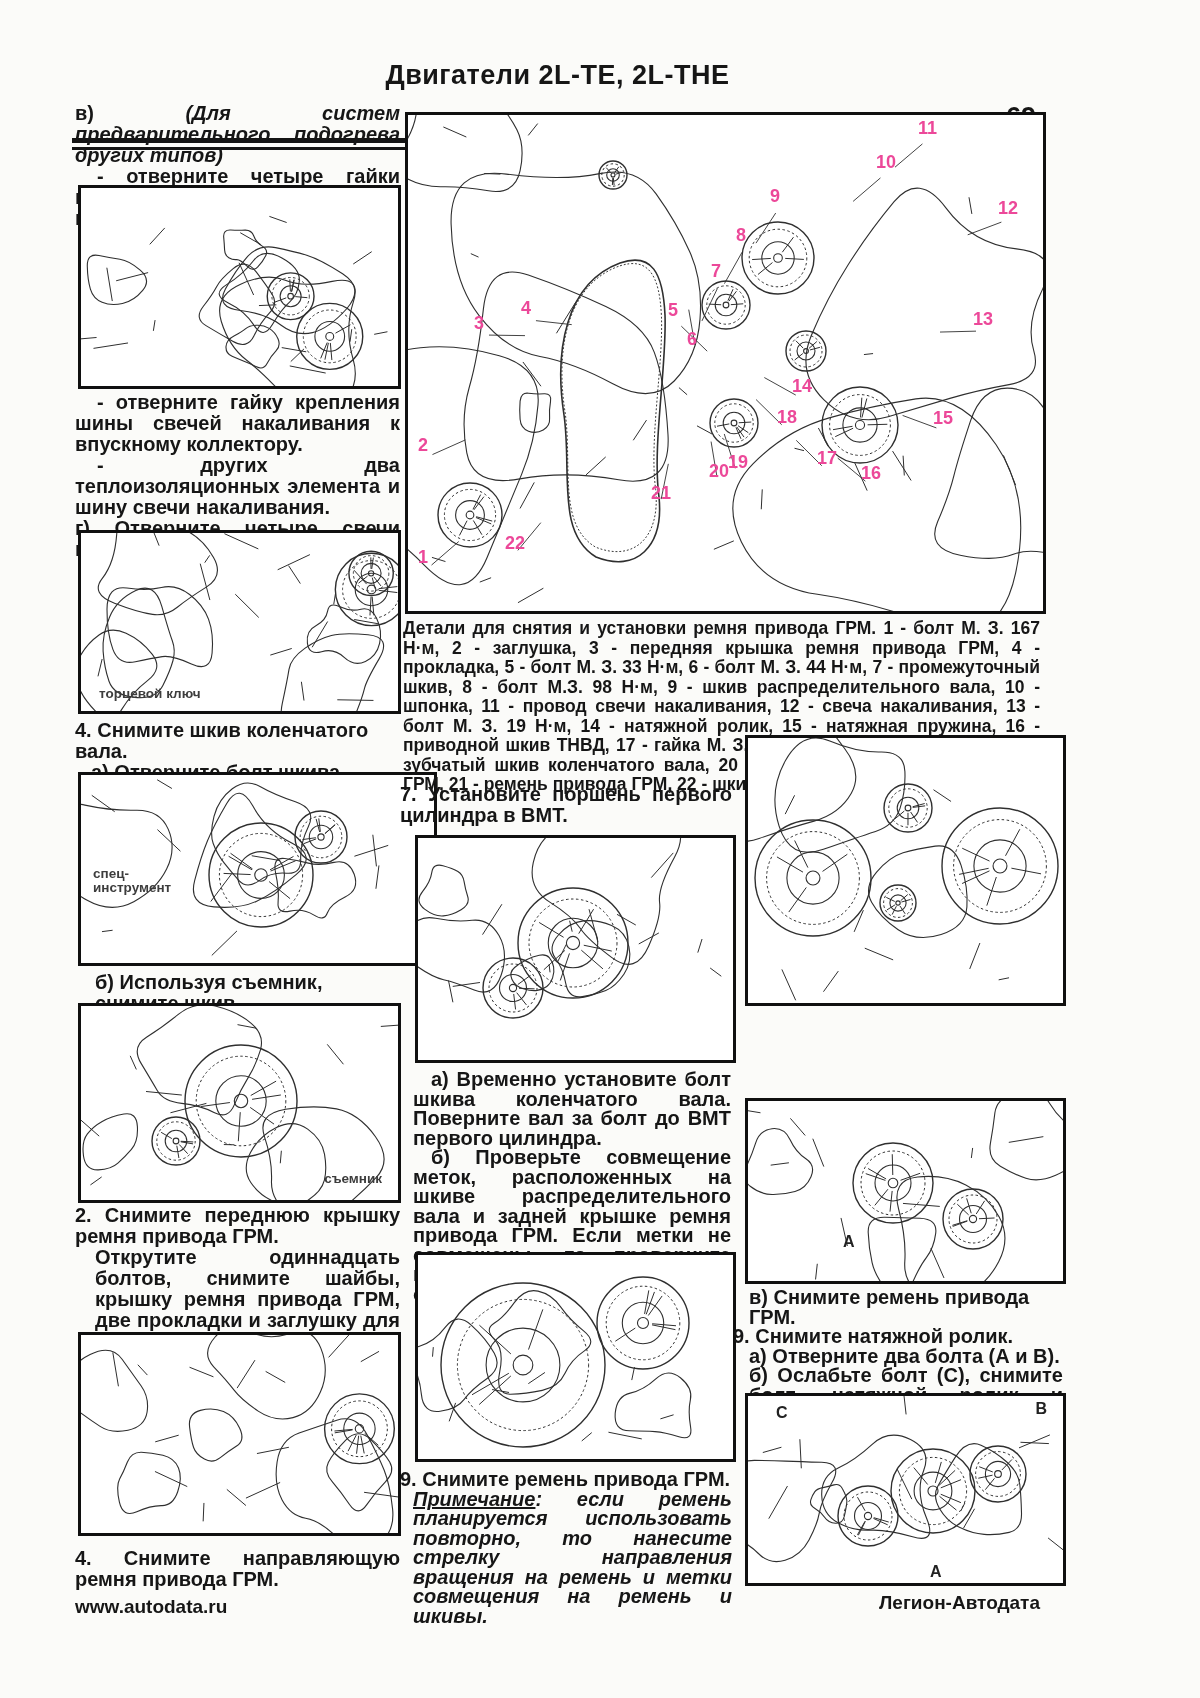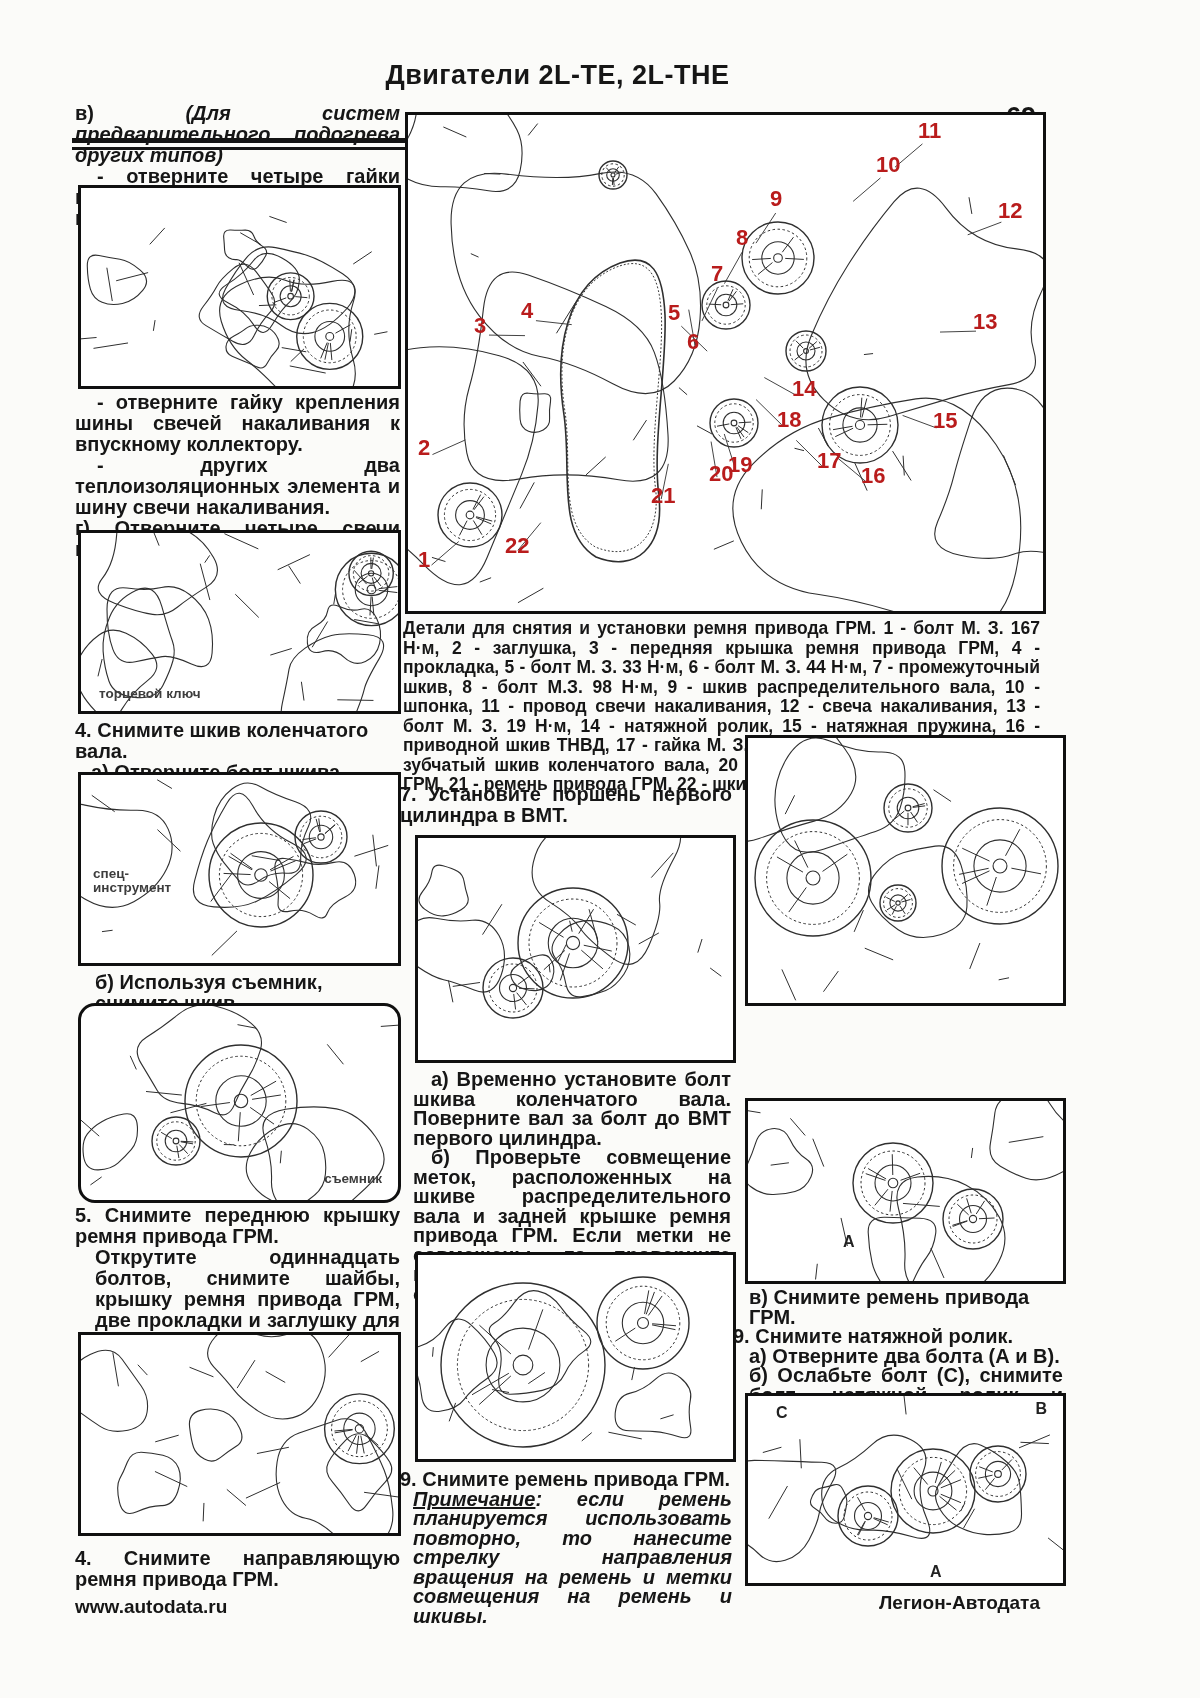--- a/index.html
+++ b/index.html
@@ -20,21 +20,21 @@
   .pl16{padding-left:16px;}
   .pl20{padding-left:20px;}
   .it{font-style:italic;}
   .und{text-decoration:underline;}
   .caption{font-size:17.5px;font-weight:bold;line-height:19.5px;text-align:justify;}
   .fig{position:absolute;border:3px solid #101010;background:#ffffff;}
   .fig svg{position:absolute;left:0;top:0;z-index:1;}
   .fig-label{position:absolute;z-index:2;font-size:13.5px;font-weight:600;color:#3d3d3d;line-height:14px;}
   .letter-label{position:absolute;z-index:2;font-size:16px;font-weight:bold;color:#222;}
   .callout-layer{position:absolute;left:0;top:0;right:0;bottom:0;z-index:2;}
-  .callout{position:absolute;font-size:22px;font-weight:bold;color:#b91c1c;}
+  .callout{position:absolute;font-size:18px;font-weight:bold;color:#ec4899;}
   .footer{font-size:19px;font-weight:bold;}
 </style>
 </head>
 <body>
 
 <div class="page">
 
   <div class="abs title" style="left:0;top:60px;width:1115px;text-align:center;">Двигатели 2L-TE, 2L-THE</div>
   <div class="abs pageno" style="left:1000px;top:60px;width:42px;text-align:center;margin-top:42px;">69</div>
   <div class="abs rule" style="left:72px;top:138px;width:970px;"></div>
@@ -137,21 +137,21 @@
         <line x1="223.00869556237822" y1="167.54620178280976" x2="220.3872825518361" y2="148.77971037132045" stroke="#2f2f2f" stroke-width="1"></line>
         <line x1="254.5397938774338" y1="60.174899475811884" x2="252.74092943381086" y2="71.28906336382124" stroke="#2f2f2f" stroke-width="1"></line>
       </svg>
     </div>
 
   <div class="abs txt" style="left:75px;top:720px;width:325px;">
     <p>4. Снимите шкив коленчатого вала.</p>
     <p class="pl16">а) Отверните болт шкива.</p>
   </div>
 
-  <div class="fig" style="left:78px;top:772px;width:317px;height:188px;">
+  <div class="fig" style="left:78px;top:772px;width:317px;height:188px;padding-left:36px;">
     <span class="fig-label" style="left:12px;top:92px;width:78px;">спец- инструмент</span>
   <svg viewBox="0 0 317 188" width="317" height="188">
         <path d="M 87.2 54.1 Q 95.7 73.6 85.6 94.1 Q 75.5 114.6 52.8 126.7 Q 30.1 138.8 5.7 125.0 Q -18.8 111.2 -23.5 92.4 Q -28.2 73.6 -25.3 49.0 Q -22.3 24.4 3.9 30.1 Q 30.1 35.8 54.4 35.2 Q 78.8 34.5 87.2 54.1 Z" fill="none" stroke="#2f2f2f" stroke-width="1.1"></path>
         <path d="M 273.2 99.3 Q 278.7 114.9 264.1 122.0 Q 249.4 129.1 246.3 138.0 Q 243.2 146.8 232.6 139.9 Q 222.1 133.1 209.0 136.1 Q 195.9 139.0 197.1 127.0 Q 198.2 114.9 194.7 98.4 Q 191.1 81.8 203.8 83.5 Q 216.4 85.2 227.3 88.1 Q 238.2 90.9 252.9 87.4 Q 267.6 83.8 273.2 99.3 Z" fill="none" stroke="#2f2f2f" stroke-width="1.1"></path>
         <path d="M 211.2 68.2 Q 237.2 81.0 215.1 99.6 Q 192.9 118.3 175.7 126.2 Q 158.5 134.1 132.9 131.9 Q 107.2 129.6 113.7 105.3 Q 120.1 81.0 126.5 65.7 Q 132.9 50.3 145.7 28.5 Q 158.5 6.8 171.9 31.1 Q 185.2 55.3 211.2 68.2 Z" fill="none" stroke="#2f2f2f" stroke-width="1.1"></path>
         <path d="M 227.4 51.4 Q 219.1 68.6 219.7 84.1 Q 220.3 99.6 205.3 98.2 Q 190.3 96.9 178.2 105.6 Q 166.1 114.4 158.0 105.6 Q 149.9 96.7 142.9 87.7 Q 135.9 78.6 132.2 68.5 Q 128.6 58.4 133.0 41.3 Q 137.5 24.2 151.3 13.8 Q 165.1 3.4 179.0 11.5 Q 192.9 19.5 214.4 26.8 Q 235.8 34.2 227.4 51.4 Z" fill="none" stroke="#2f2f2f" stroke-width="1.1"></path>
         <circle cx="180" cy="100" r="52" fill="none" stroke="#2f2f2f" stroke-width="1.4"></circle>
         <circle cx="180" cy="100" r="41.6" fill="none" stroke="#2f2f2f" stroke-width="1" stroke-dasharray="2.5 2.5"></circle>
         <circle cx="180" cy="100" r="23.400000000000002" fill="none" stroke="#2f2f2f" stroke-width="1.1"></circle>
         <circle cx="180" cy="100" r="6.24" fill="none" stroke="#2f2f2f" stroke-width="1.1"></circle>
@@ -181,21 +181,21 @@
         <line x1="295.4339188522975" y1="91.38340905810092" x2="291.81254772101977" y2="59.74188397427805" stroke="#2f2f2f" stroke-width="1"></line>
         <line x1="155.96185933143073" y1="155.9229703377215" x2="130.79553553084506" y2="180.41916848799167" stroke="#2f2f2f" stroke-width="1"></line>
         <line x1="150.65448686168946" y1="98.78653379975495" x2="129.78354949547978" y2="126.47075493397274" stroke="#2f2f2f" stroke-width="1"></line>
       </svg>
     </div>
 
   <div class="abs txt" style="left:75px;top:972px;width:330px;">
     <p class="pl20">б) Используя съемник, снимите шкив.</p>
   </div>
 
-  <div class="fig" style="left:78px;top:1003px;width:317px;height:194px;border-radius:17px;">
+  <div class="fig" style="left:78px;top:1003px;width:317px;height:194px;">
     <span class="fig-label" style="right:16px;bottom:14px;">съемник</span>
   <svg viewBox="0 0 317 194" width="317" height="194">
         <path d="M 56.4 120.6 Q 57.2 135.5 50.4 143.3 Q 43.7 151.0 36.9 157.2 Q 30.1 163.4 17.3 163.9 Q 4.5 164.4 2.5 150.0 Q 0.5 135.5 6.4 127.9 Q 12.3 120.3 21.2 115.4 Q 30.1 110.4 42.9 108.0 Q 55.6 105.7 56.4 120.6 Z" fill="none" stroke="#2f2f2f" stroke-width="1.1"></path>
         <path d="M 179.4 44.1 Q 174.8 59.2 167.3 71.4 Q 159.7 83.5 153.4 98.6 Q 147.1 113.8 133.0 106.5 Q 119.0 99.2 100.8 97.4 Q 82.7 95.5 76.4 84.8 Q 70.1 74.0 60.1 57.4 Q 50.2 40.8 65.5 31.2 Q 80.9 21.7 97.3 8.4 Q 113.6 -5.0 135.1 0.3 Q 156.5 5.6 170.2 17.3 Q 183.9 28.9 179.4 44.1 Z" fill="none" stroke="#2f2f2f" stroke-width="1.1"></path>
         <path d="M 294.5 130.7 Q 311.3 154.2 295.3 171.4 Q 279.3 188.5 256.4 206.7 Q 233.5 224.9 211.6 210.4 Q 189.7 195.8 190.5 175.0 Q 191.4 154.2 183.6 131.1 Q 175.7 108.0 204.6 103.3 Q 233.5 98.6 255.5 102.9 Q 277.6 107.2 294.5 130.7 Z" fill="none" stroke="#2f2f2f" stroke-width="1.1"></path>
         <path d="M 243.5 148.1 Q 246.1 163.0 243.4 174.2 Q 240.6 185.5 226.6 194.5 Q 212.6 203.5 195.7 196.8 Q 178.8 190.0 169.8 176.5 Q 160.8 163.0 169.5 146.5 Q 178.2 130.1 195.4 121.5 Q 212.6 113.0 226.7 123.1 Q 240.9 133.2 243.5 148.1 Z" fill="none" stroke="#2f2f2f" stroke-width="1.1"></path>
         <circle cx="160" cy="95" r="56" fill="none" stroke="#2f2f2f" stroke-width="1.4"></circle>
         <circle cx="160" cy="95" r="44.800000000000004" fill="none" stroke="#2f2f2f" stroke-width="1" stroke-dasharray="2.5 2.5"></circle>
         <circle cx="160" cy="95" r="25.2" fill="none" stroke="#2f2f2f" stroke-width="1.1"></circle>
         <circle cx="160" cy="95" r="6.72" fill="none" stroke="#2f2f2f" stroke-width="1.1"></circle>
@@ -220,21 +220,21 @@
         <line x1="156.5305392085859" y1="18.655273330076852" x2="175.03405001749874" y2="22.15731503087637" stroke="#2f2f2f" stroke-width="1"></line>
         <line x1="142.8298579266573" y1="138.55111689544387" x2="153.28357559280502" y2="138.78595259108965" stroke="#2f2f2f" stroke-width="1"></line>
         <line x1="49.19878516970089" y1="49.82922376583258" x2="55.35140126283942" y2="63.467502500586214" stroke="#2f2f2f" stroke-width="1"></line>
         <line x1="89.44190829381523" y1="106.75712134666473" x2="125.39131555881536" y2="97.38027710396902" stroke="#2f2f2f" stroke-width="1"></line>
         <line x1="18.193972788000455" y1="130.16129974383983" x2="-9.885676753764034" y2="105.49201575485574" stroke="#2f2f2f" stroke-width="1"></line>
         <line x1="299.8265481435941" y1="20.425180940353478" x2="322.51155029702045" y2="18.794108543659327" stroke="#2f2f2f" stroke-width="1"></line>
       </svg>
     </div>
 
   <div class="abs txt" style="left:75px;top:1205px;width:325px;">
-    <p class="jt">5. Снимите переднюю крышку ремня привода ГРМ.</p>
+    <p class="jt">2. Снимите переднюю крышку ремня привода ГРМ.</p>
     <p class="pl20 jt">Открутите одиннадцать болтов, снимите шайбы, крышку ремня привода ГРМ, две прокладки и заглушку для указателя ВМТ.</p>
   </div>
 
   <div class="fig" style="left:78px;top:1332px;width:317px;height:198px;">
       <svg viewBox="0 0 317 198" width="317" height="198">
         <path d="M 60.2 51.0 Q 68.3 62.4 66.1 77.0 Q 63.8 91.7 47.0 95.2 Q 30.1 98.7 19.1 91.4 Q 8.0 84.1 -6.7 73.2 Q -21.4 62.4 -16.7 46.3 Q -11.9 30.2 9.1 19.6 Q 30.1 9.0 41.1 24.3 Q 52.1 39.6 60.2 51.0 Z" fill="none" stroke="#2f2f2f" stroke-width="1.1"></path>
         <path d="M 308.7 127.0 Q 314.4 136.6 304.4 146.8 Q 294.4 156.9 285.8 169.6 Q 277.2 182.2 268.5 169.5 Q 259.8 156.8 251.2 146.7 Q 242.7 136.6 247.3 127.4 Q 251.9 118.2 264.5 105.3 Q 277.2 92.4 290.0 104.9 Q 302.9 117.4 308.7 127.0 Z" fill="none" stroke="#2f2f2f" stroke-width="1.1"></path>
         <path d="M 239.8 13.1 Q 248.9 35.6 239.5 56.8 Q 230.1 78.1 212.0 82.6 Q 193.9 87.2 177.2 76.1 Q 160.6 65.0 153.1 55.2 Q 145.7 45.3 132.7 31.8 Q 119.8 18.2 134.1 2.0 Q 148.4 -14.3 167.6 -4.1 Q 186.9 6.1 208.8 -1.6 Q 230.6 -9.3 239.8 13.1 Z" fill="none" stroke="#2f2f2f" stroke-width="1.1"></path>
         <path d="M 158.7 93.2 Q 164.4 105.5 155.6 111.0 Q 146.9 116.5 139.3 122.6 Q 131.8 128.7 123.4 124.1 Q 114.9 119.4 112.6 112.5 Q 110.2 105.5 108.6 92.1 Q 107.0 78.7 119.4 75.4 Q 131.8 72.0 142.5 76.5 Q 153.1 81.0 158.7 93.2 Z" fill="none" stroke="#2f2f2f" stroke-width="1.1"></path>
         <path d="M 303.1 135.0 Q 308.9 149.4 311.6 174.1 Q 314.2 198.8 294.8 210.6 Q 275.4 222.3 257.6 204.0 Q 239.8 185.8 224.6 183.3 Q 209.5 180.8 201.1 165.1 Q 192.7 149.4 196.1 127.0 Q 199.5 104.7 218.1 98.1 Q 236.7 91.5 255.8 85.2 Q 275.0 79.0 286.1 99.8 Q 297.2 120.7 303.1 135.0 Z" fill="none" stroke="#2f2f2f" stroke-width="1.1"></path>

